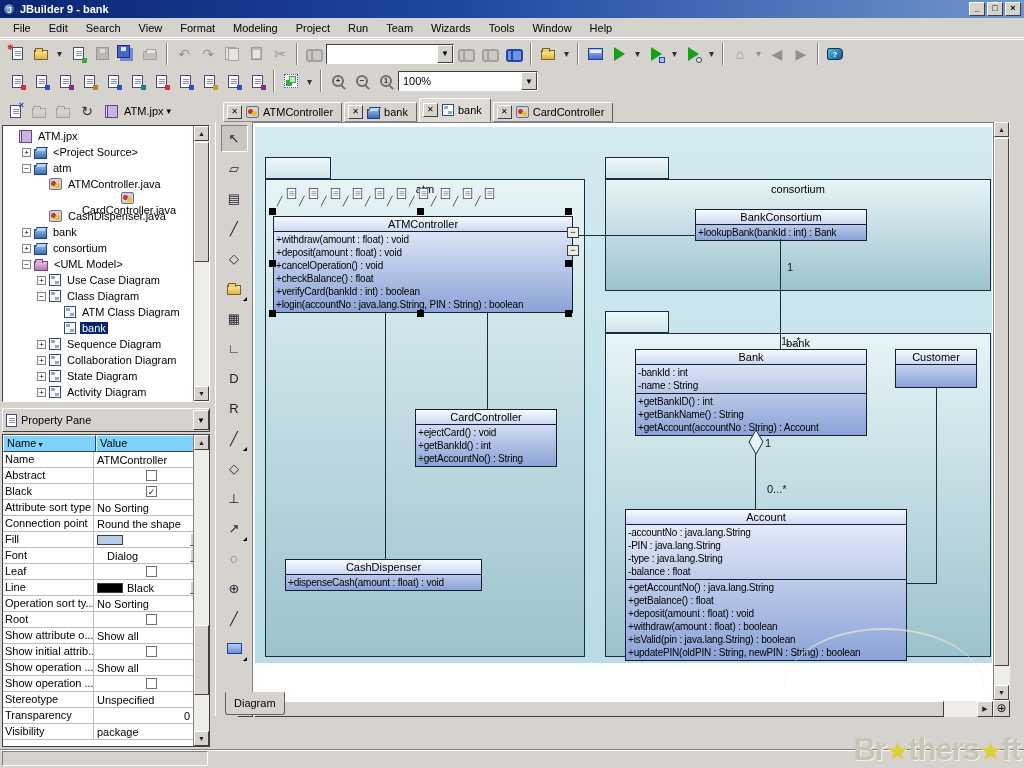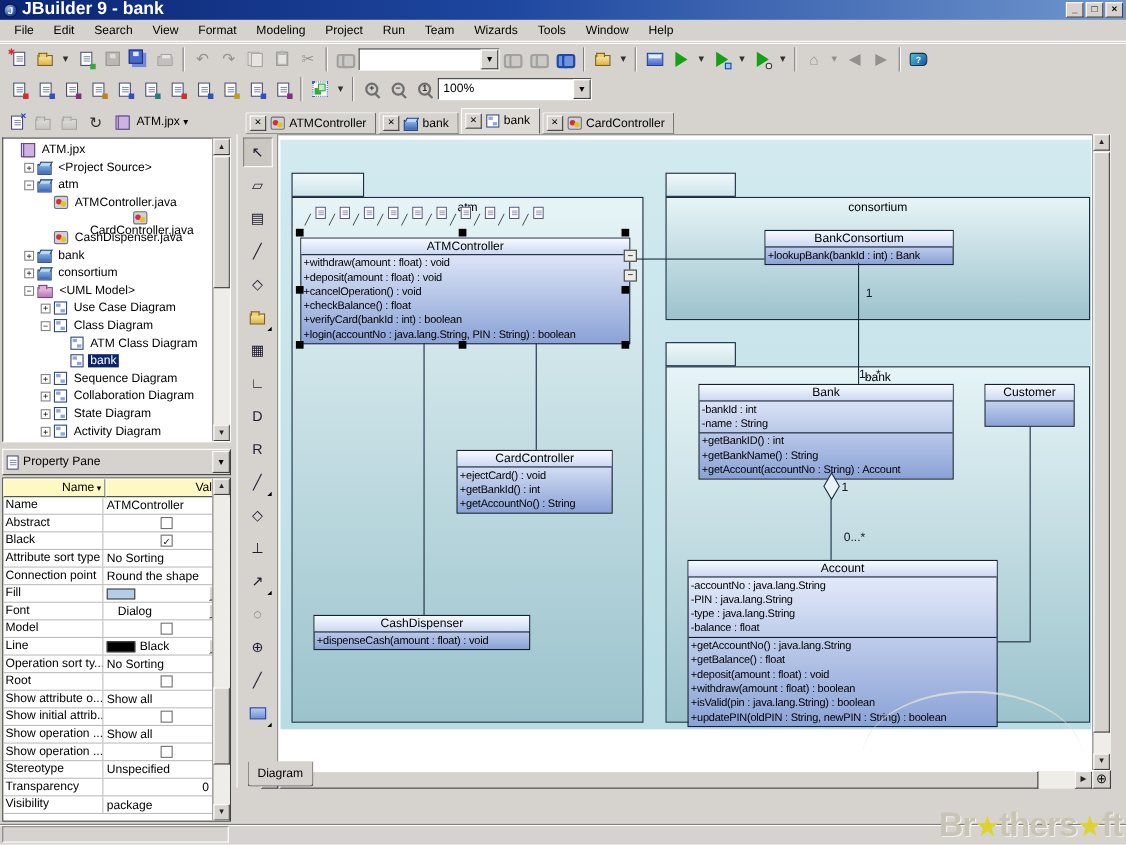--- a/index.html
+++ b/index.html
@@ -6,21 +6,21 @@
   html,body { width:1024px; height:768px; overflow:hidden; }
   #app { position:relative; width:1024px; height:768px; background:#d6d3ce; font-size:11px; color:#000; overflow:hidden; }
 
   
   .titlebar { position:absolute; top:0; left:0; right:0; height:18px;
     background:linear-gradient(90deg,#0b2573 0%,#1e47a0 45%,#7096cd 100%);
     display:flex; align-items:center; padding:0 3px; }
   .tb-appicon { width:13px; height:13px; border-radius:50%; flex:none;
     background:radial-gradient(circle at 35% 35%,#aac2ec,#2a4f9e 60%,#0b2573);
     color:#fff; font-size:9px; font-weight:bold; text-align:center; line-height:13px; margin-right:4px; border:1px solid #08194d;}
-  .tb-title { color:#fff; font-weight:bold; font-size:16px; flex:1; }
+  .tb-title { color:#fff; font-weight:bold; font-size:11px; flex:1; }
   .winbtn { width:16px; height:14px; background:#d6d3ce; border:1px solid; border-color:#fff #404040 #404040 #fff;
     font-size:9px; line-height:11px; text-align:center; margin-left:2px; font-weight:bold; }
 
   
   .menubar { position:absolute; top:18px; left:0; right:0; height:20px; display:flex; align-items:center; padding-left:4px; border-bottom:1px solid #fff; }
   .menu-item { padding:2px 9px; }
   .toolbar { position:absolute; left:0; right:0; display:flex; align-items:center; padding-left:5px; }
   #toolbar1 { top:39px; height:28px; border-top:1px solid #fff; }
   #toolbar2 { top:67px; height:28px; }
   .tb { width:24px; height:24px; display:flex; align-items:center; justify-content:center; position:relative; flex:none; }
@@ -96,21 +96,21 @@
   .tico { margin-right:4px; flex:none; }
   .tlabel { padding:0 2px; }
   .tlabel.sel { background:#08246b; color:#fff; }
   .tscroll { position:absolute; right:0; top:0; bottom:0; width:16px; background:#efede8; border-left:1px solid #808080; }
   .sbtn { position:absolute; left:0; width:15px; height:15px; background:#d6d3ce; border:1px solid; border-color:#fff #404040 #404040 #fff; font-size:7px; text-align:center; line-height:13px; color:#222; }
   .sthumb { position:absolute; left:0; width:15px; background:#d6d3ce; border:1px solid; border-color:#fff #404040 #404040 #fff; }
 
   .prophead { position:absolute; left:2px; top:408px; width:208px; height:24px; background:#d6d3ce; border:1px solid; border-color:#fff #404040 #404040 #fff; display:flex; align-items:center; padding-left:3px; gap:4px; }
   .proptable { position:absolute; left:2px; top:434px; width:208px; height:313px; background:#fff; border:1px solid #404040; overflow:hidden; }
   .phrow { display:flex; height:17px; }
-  .phcell { background:#fef9c3; border:1px solid; border-color:#fff #404040 #404040 #fff; padding:1px 3px; overflow:hidden; white-space:nowrap;text-align:right; }
+  .phcell { background:#7dd3fc; border:1px solid; border-color:#fff #404040 #404040 #fff; padding:1px 3px; overflow:hidden; white-space:nowrap; }
   .prow { display:flex; height:16px; border-bottom:1px solid #bdbdbd; }
   .pc-name { width:91px; padding:1px 2px; border-right:1px solid #bdbdbd; overflow:hidden; white-space:nowrap; }
   .pc-val { flex:1; padding:1px 3px; position:relative; overflow:hidden; white-space:nowrap; display:flex; align-items:center; }
   .cb { width:11px; height:11px; border:1px solid #707070; background:#fff; margin:0 auto; font-size:9px; line-height:10px; text-align:center; color:#111; }
   .ell { position:absolute; right:1px; top:1px; width:18px; height:13px; background:#d6d3ce; border:1px solid; border-color:#fff #404040 #404040 #fff; font-size:8px; line-height:9px; text-align:center; }
   .sw { width:26px; height:10px; border:1px solid #404040; margin-right:4px; flex:none; }
   .spinbtn { position:absolute; right:1px; top:1px; width:13px; height:13px; background:#d6d3ce; border:1px solid; border-color:#fff #404040 #404040 #fff; font-size:8px; line-height:11px; text-align:center; }
   .statusbox { position:absolute; left:2px; top:751px; width:206px; height:15px; border:1px solid; border-color:#808080 #fff #fff #808080; }
 
   
@@ -523,21 +523,21 @@
         </div>
       </div>
       <div class="prow">
         <div class="pc-name">Font</div>
         <div class="pc-val">
           <span style="padding-left: 10px;">Dialog</span>
           <span class="ell">...</span>
         </div>
       </div>
       <div class="prow">
-        <div class="pc-name">Model</div>
+        <div class="pc-name">Leaf</div>
         <div class="pc-val">
           <span class="cb"></span>
         </div>
       </div>
       <div class="prow">
         <div class="pc-name">Line</div>
         <div class="pc-val">
           <span class="sw" style="background: rgb(0, 0, 0);"></span>
           <span>Black</span>
           <span class="ell">...</span>

